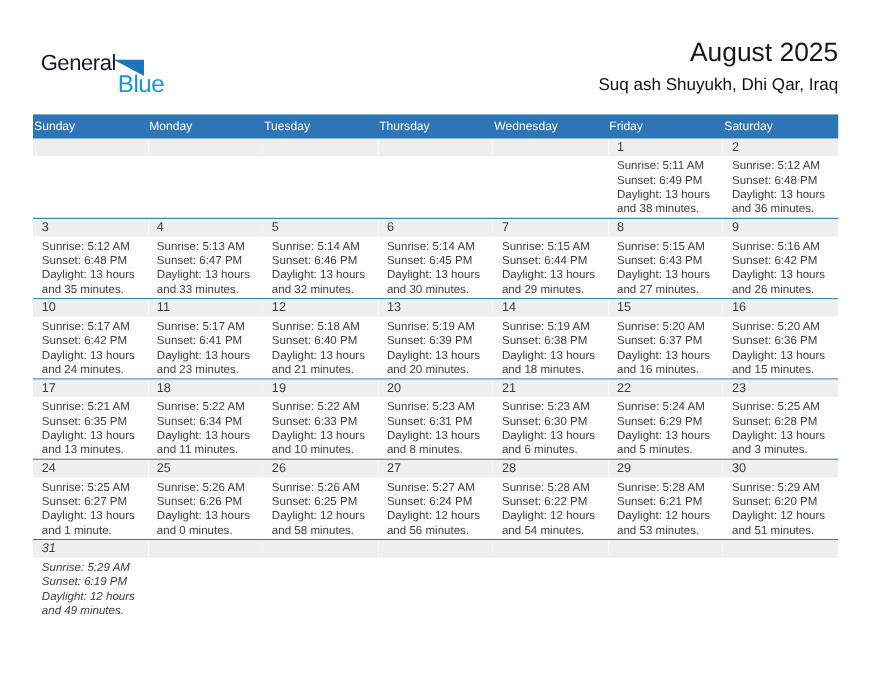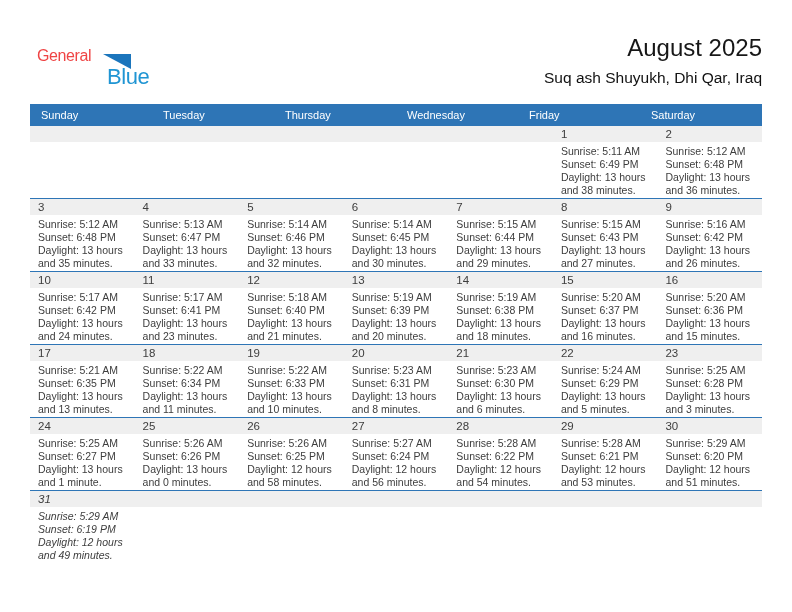--- a/index.html
+++ b/index.html
@@ -9,21 +9,21 @@
     font-family: "Liberation Sans", "DejaVu Sans", sans-serif;
     position: relative; overflow: hidden;
     color: #3d3d3d;
   }
   .page { position: absolute; inset: 0; }
 
   
   .logo { position: absolute; left: 37px; top: 47px; width: 130px; height: 44px; }
   .logo-general {
     position: absolute; left: 0; top: 0;
-    font-size: 16px; letter-spacing: -0.4px; color: #ef4444;
+    font-size: 20px; letter-spacing: -0.4px; color: #0f172a;
   }
   .logo-triangle { position: absolute; left: 66px; top: 7px; line-height: 0; }
   .logo-blue {
     position: absolute; left: 70px; top: 17px;
     font-size: 22px; letter-spacing: -0.4px;
     color: var(--logo-light-blue, #2095d3);
   }
 
   
   .titles { position: absolute; right: 30px; top: 34px; text-align: right; }
@@ -32,21 +32,21 @@
 
   
   .weekday-row {
     position: absolute; left: 30px; top: 104px;
     width: 732px; height: 22px;
     background: var(--header-blue, #2e75b6);
     display: flex;
   }
   .weekday {
     flex: 1 1 0; color: var(--weekday-text, #ffffff);
-    font-size: 11px; line-height: 22px; padding-left: 11px;
+    font-size: 11px; line-height: 22px; padding-left: 1px;
     white-space: nowrap; overflow: hidden;
   }
 
   
   .grid { position: absolute; left: 30px; top: 126px; width: 732px; }
   .week-row {
     display: flex; height: 73px;
     border-bottom: 1.5px solid var(--row-line-blue, #2e75b6);
   }
   .week-row:last-child { border-bottom: none; font-style: italic; }
@@ -79,20 +79,21 @@
     <span class="logo-blue">Blue</span>
   </div>
 
   <div class="titles">
     <div class="title">August 2025</div>
     <div class="subtitle">Suq ash Shuyukh, Dhi Qar, Iraq</div>
   </div>
 
   <div class="weekday-row">
       <div class="weekday">Sunday</div>
+      <div class="weekday">Monday</div>
       <div class="weekday">Tuesday</div>
       <div class="weekday">Thursday</div>
       <div class="weekday">Wednesday</div>
       <div class="weekday">Friday</div>
       <div class="weekday">Saturday</div>
     </div>
 
   <div class="grid">
       <div class="week-row">
         <div class="day-cell">

